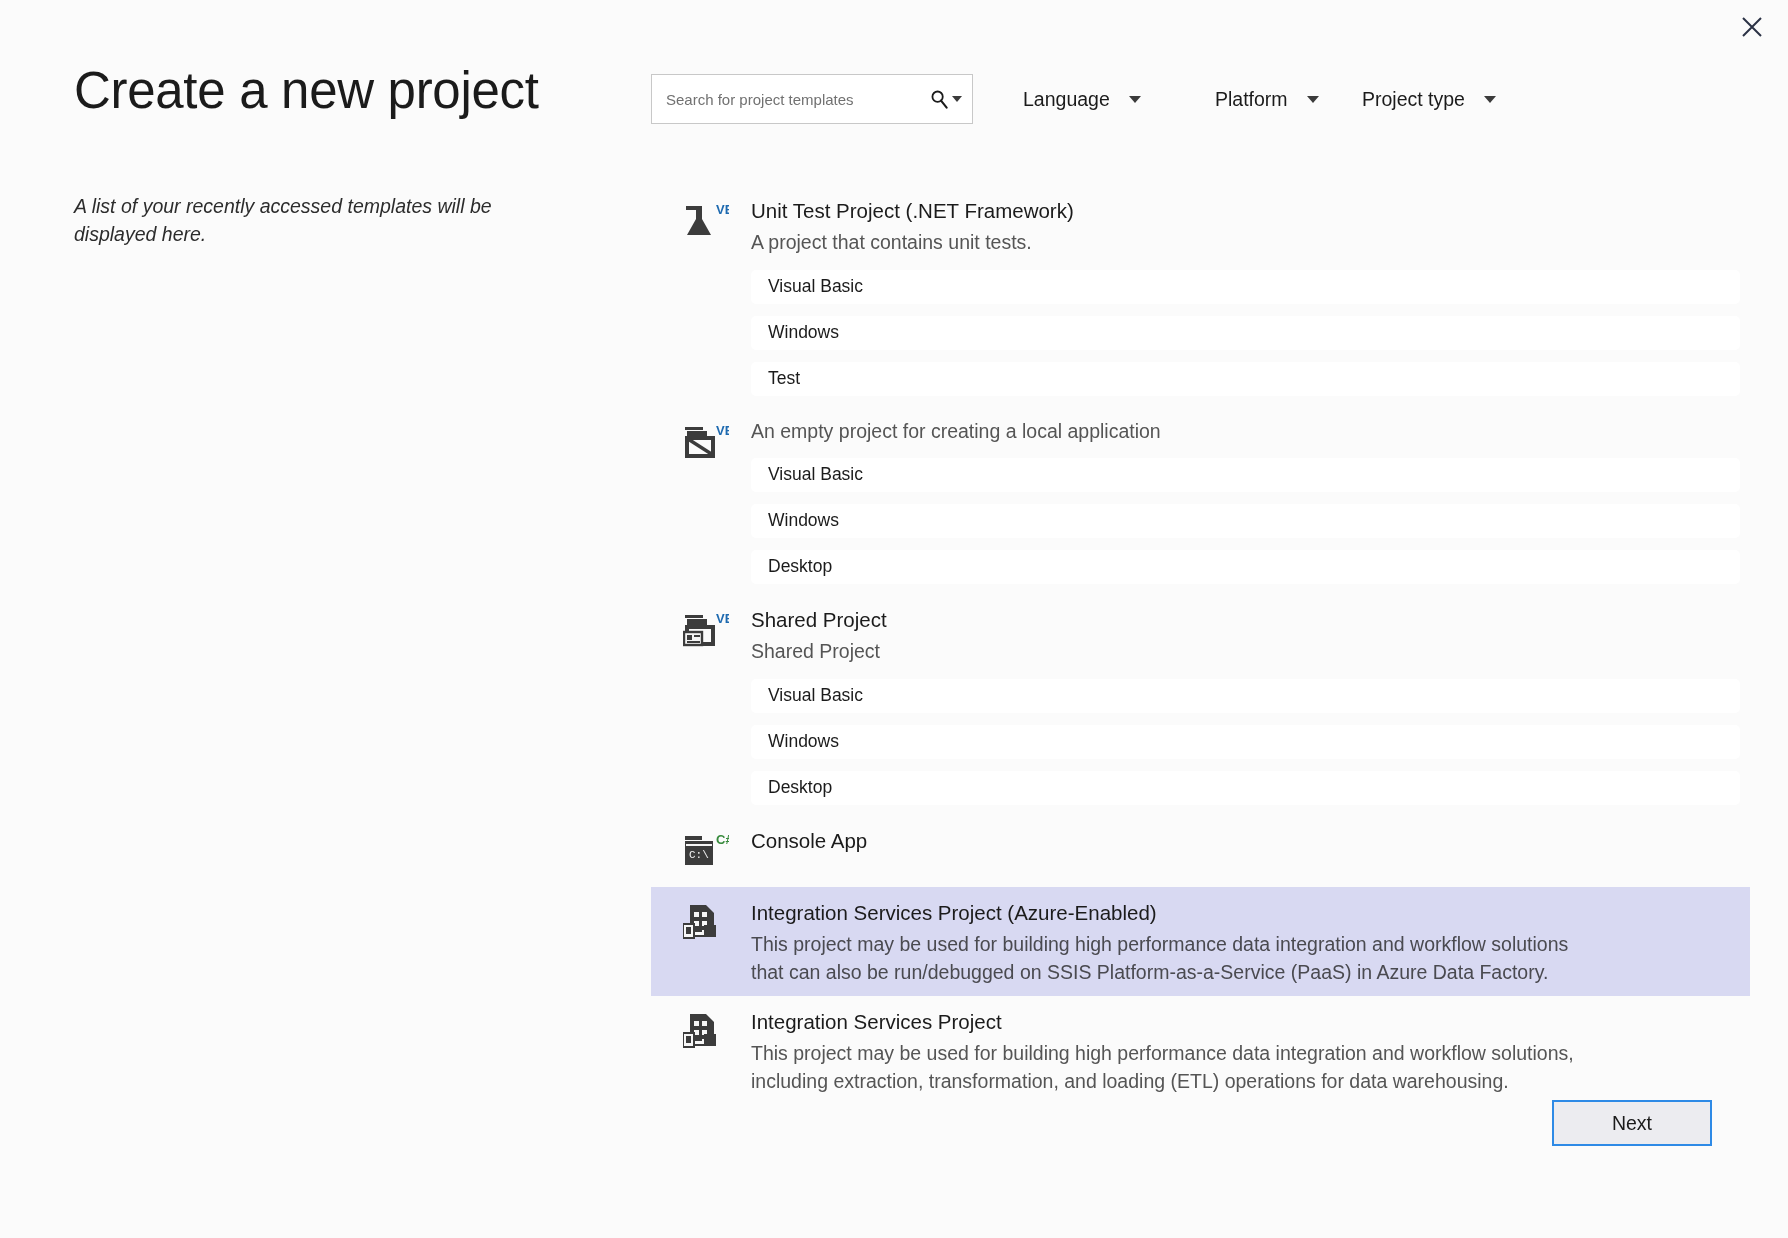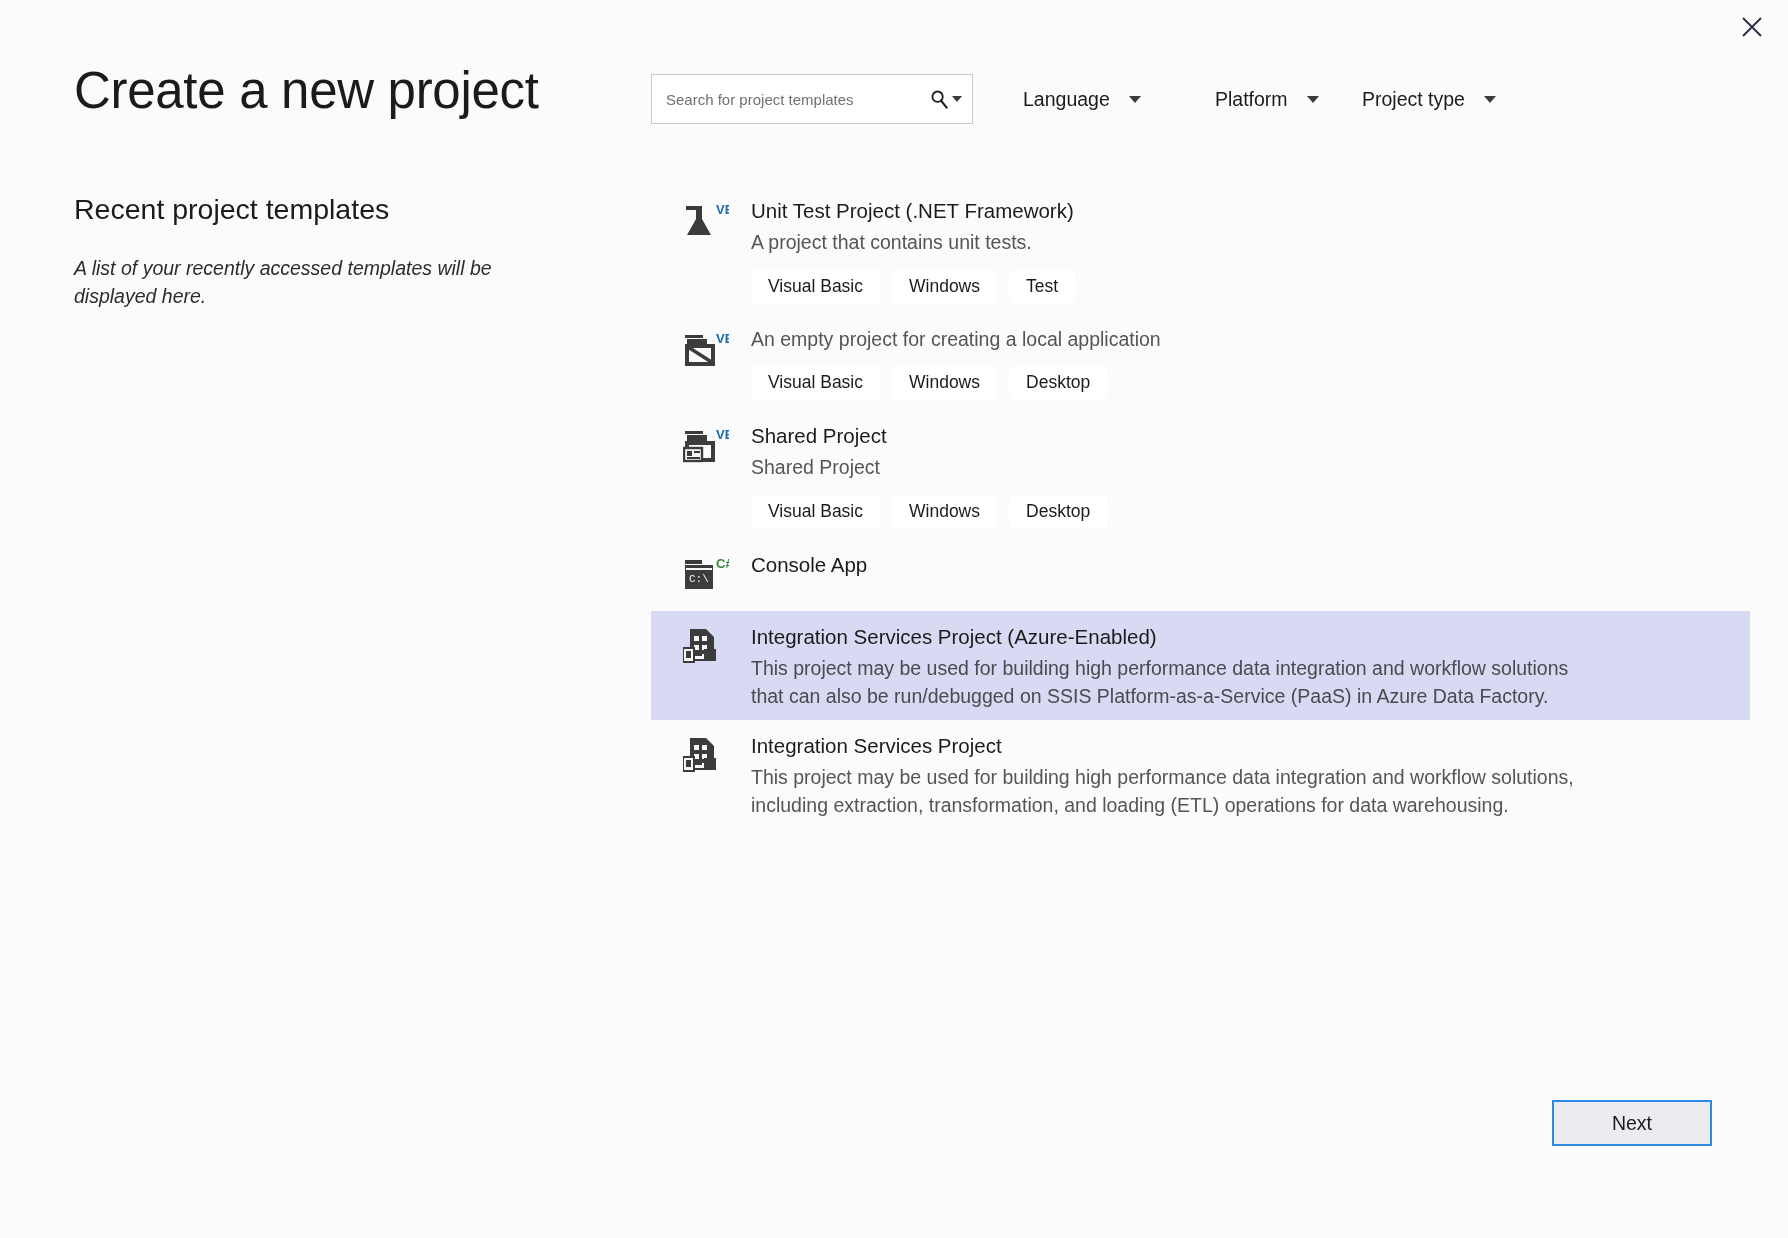--- a/index.html
+++ b/index.html
@@ -199,20 +199,21 @@
     color: #555555;
     line-height: 1.43;
     max-width: 830px;
   }
   .tpl-row.selected .tpl-desc { color: #4a4a50; }
 
   .tag-row {
     display: flex;
     gap: 12px;
     margin-top: 13px;
+    flex-direction: column;
   }
   .tag {
     background: #ffffff;
     border-radius: 5px;
     font-size: 17.5px;
     color: #1b1b1b;
     padding: 6px 17px 7px;
     line-height: 1.2;
     white-space: nowrap;
   }
@@ -283,21 +284,20 @@
     </div>
 
     <div class="filter-btn" id="filter-projecttype">
       <span class="filter-label">Project type</span>
       <span class="caret"></span>
     </div>
 
   </div>
 
   <div class="left-col">
-    <div class="recent-heading">Recent project templates</div>
     <div class="recent-sub">A list of your recently accessed templates will be displayed here.</div>
   </div>
 
   <div class="template-list" id="template-list">
       <div class="tpl-row">
         <div class="tpl-icon">
           <svg width="46" height="40" viewBox="0 0 46 40">
             <rect x="3" y="5" width="16" height="4" fill="#3c3c3c"></rect>
             <path d="M14 9 L14 17 L24 34 L6 34 L16 17 L16 9 Z" fill="#3c3c3c" transform="translate(-1,0)"></path>
             <path d="M13 9 h6 v9 l9 16 h-24 l9 -16 z" fill="#3c3c3c"></path>

